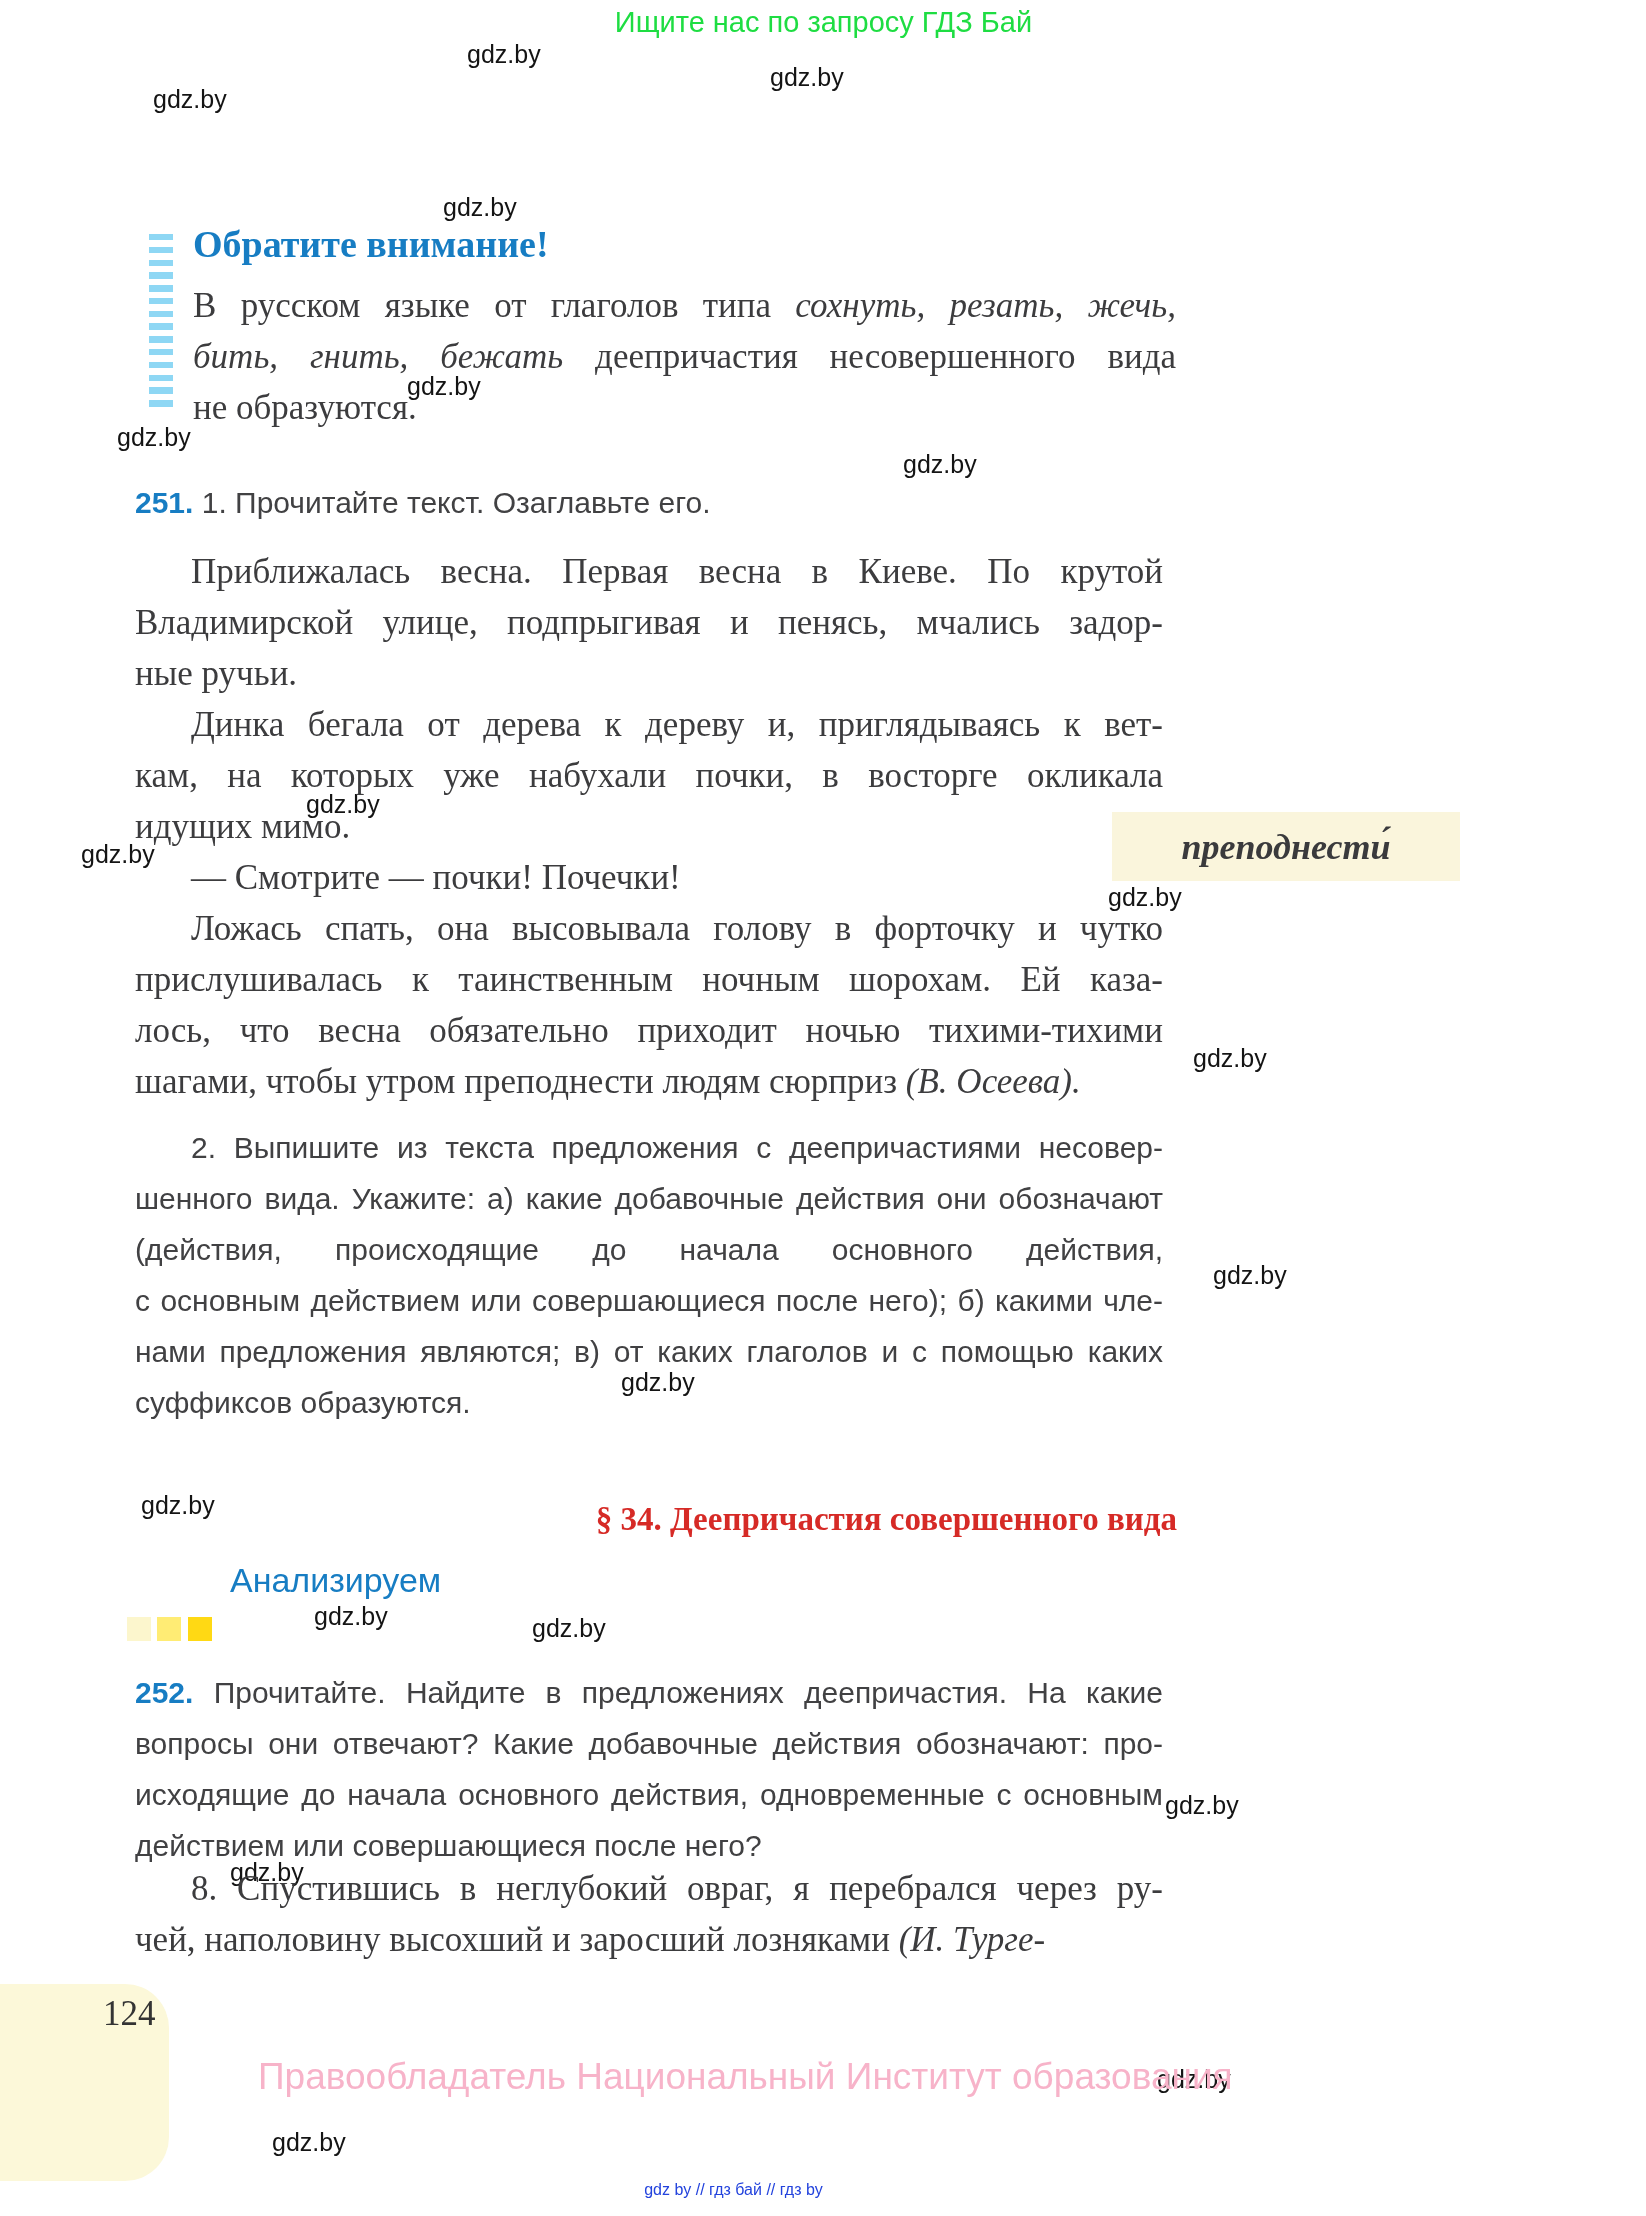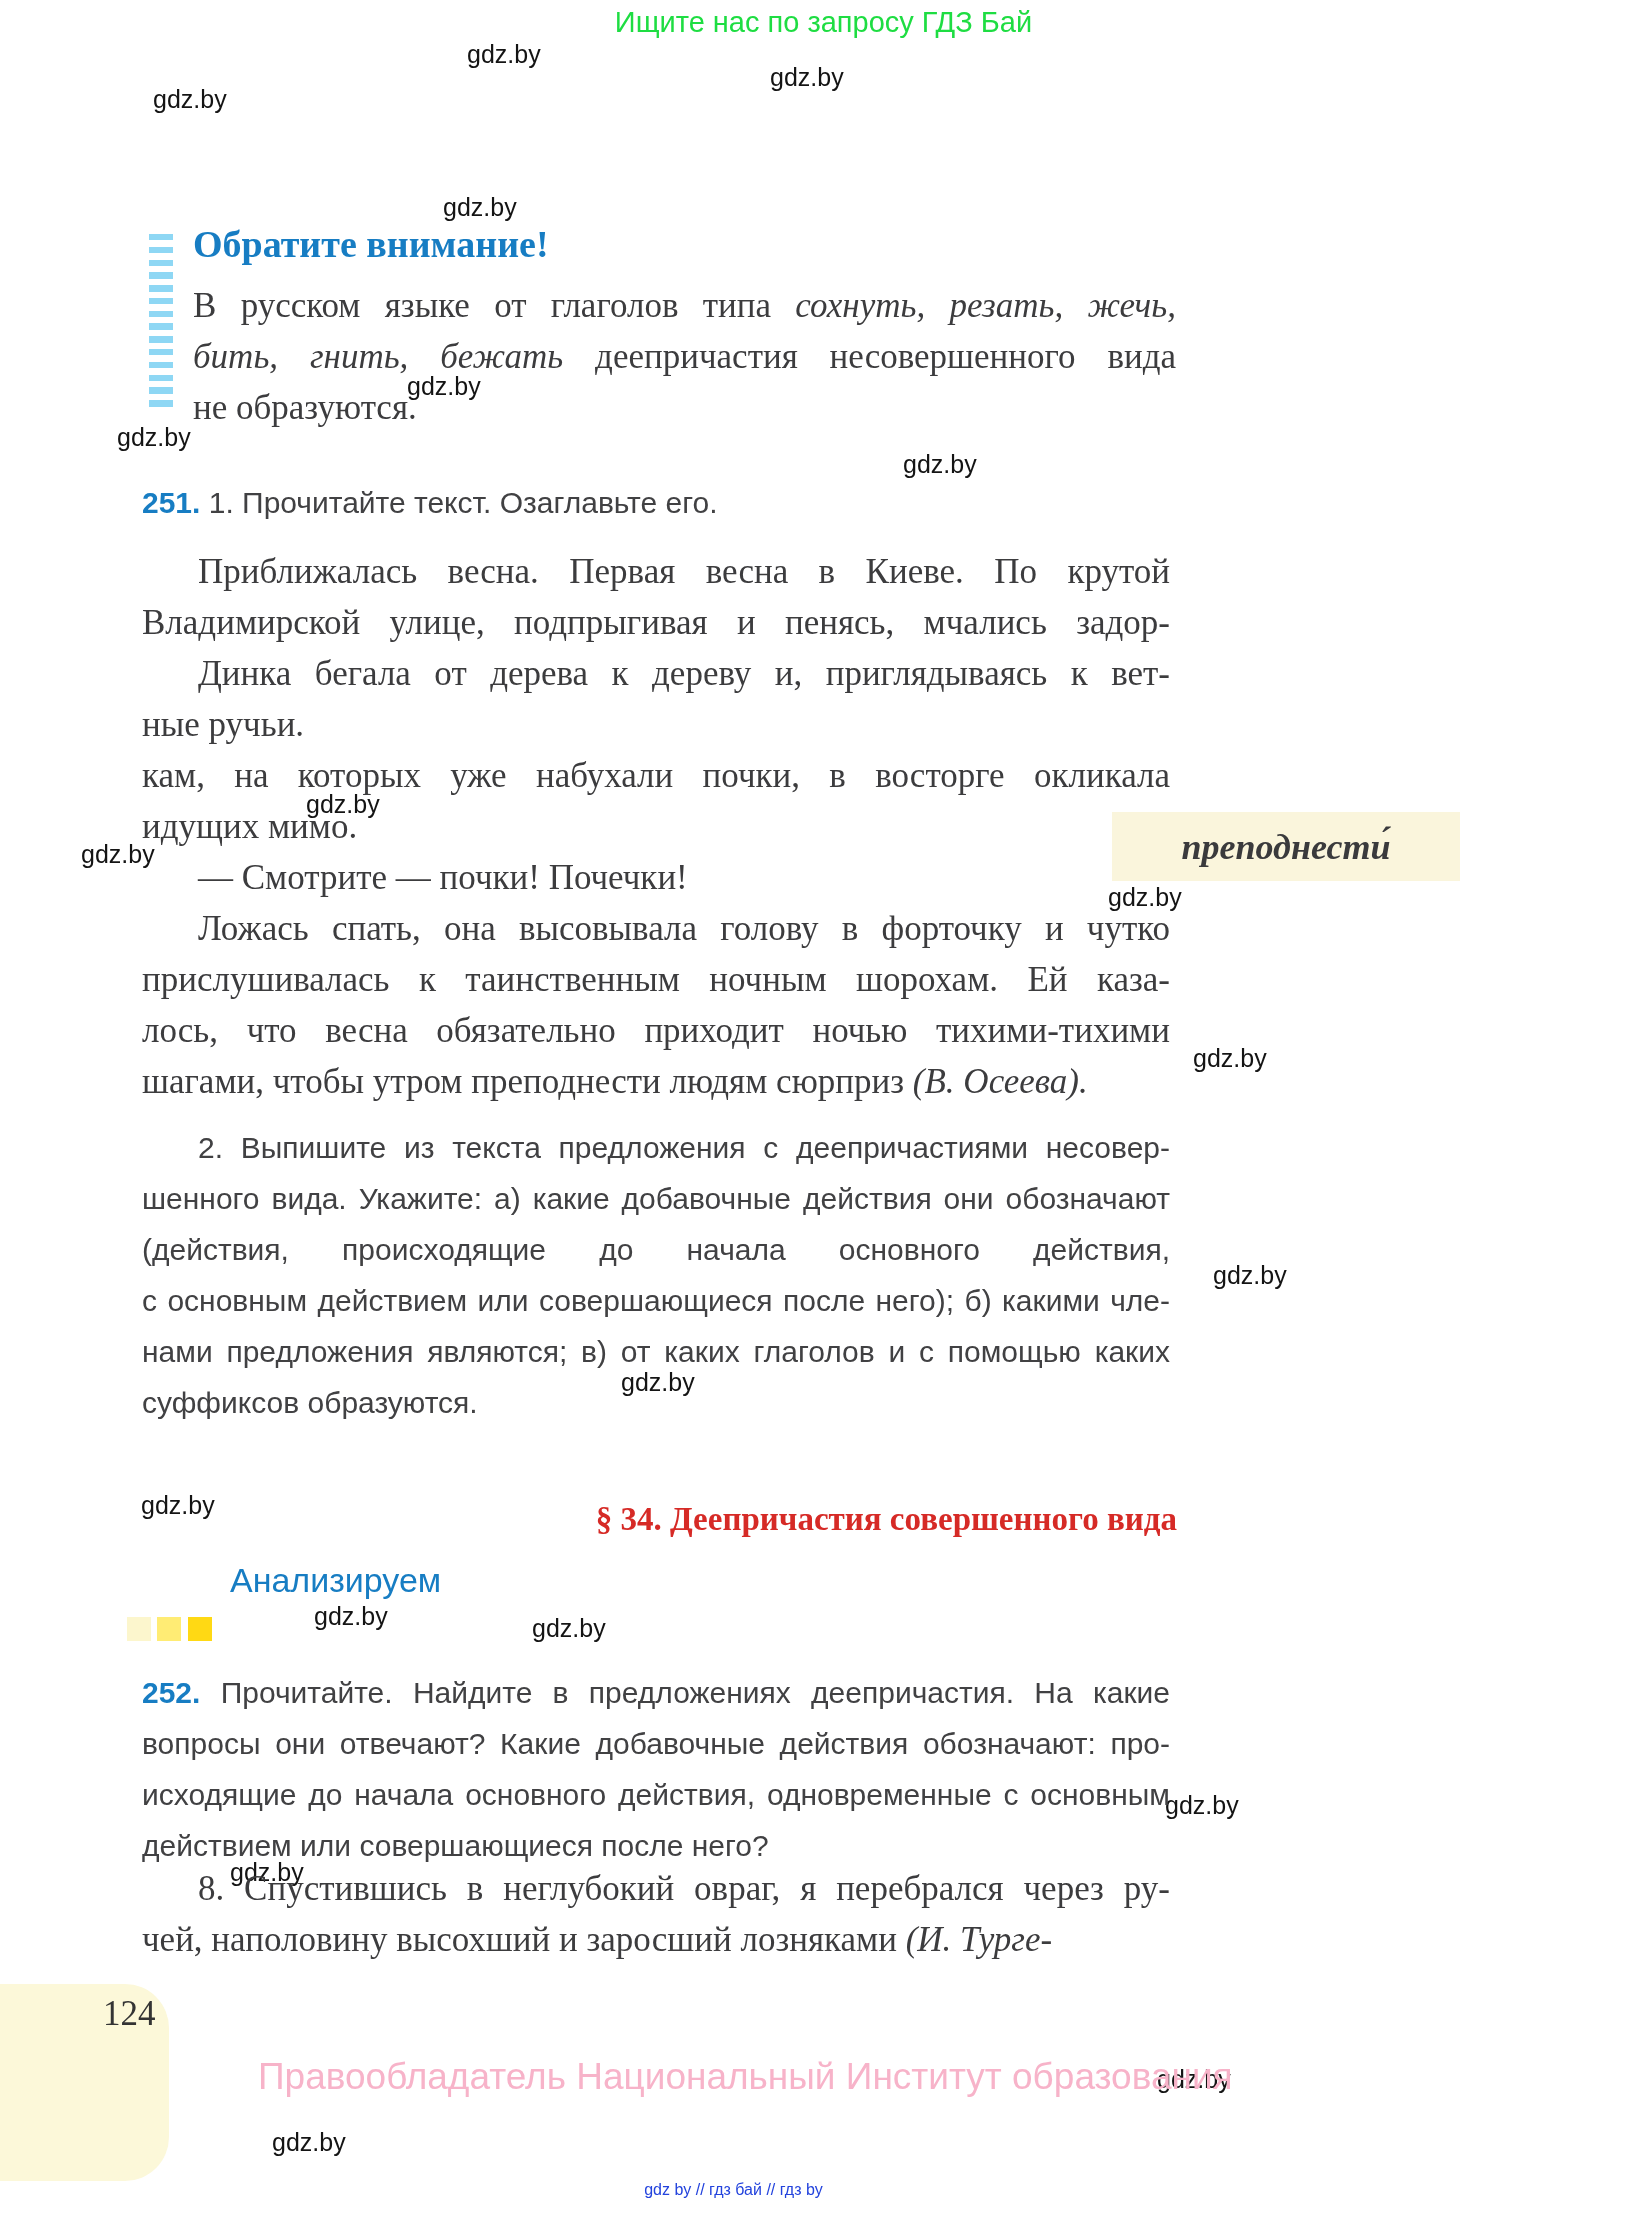--- a/index.html
+++ b/index.html
@@ -11,21 +11,21 @@
           font-family:"Liberation Sans",sans-serif;font-size:29px;
           color:var(--green);}
   
   .wm{position:absolute;font-family:"Liberation Sans",sans-serif;
       font-size:25px;color:#141414;white-space:nowrap;}
   
   #dash-col{left:149px;top:234px;width:24px;}
   .dash{width:24px;height:6.4px;margin-bottom:6.4px;background:var(--dash);}
   #note-title{left:193px;top:222px;font-size:38px;font-weight:bold;
               color:var(--blue);}
-  .textblock{width:1028px;left:142px;}
+  .textblock{width:1028px;left:135px;}
   .narrow{width:983px;left:193px;}
   .line{height:51px;line-height:51px;overflow:hidden;white-space:nowrap;}
   .line.j{text-align:justify;white-space:normal;}
   .line.j::after{content:"";display:inline-block;width:100%;height:0;}
   .line.ind{text-indent:56px;}
   .serif{font-size:35px;color:#3c3c3e;}
   .sans{font-family:"Liberation Sans",sans-serif;font-size:30px;color:#414143;}
   .it{font-style:italic;}
   .num{font-family:"Liberation Sans",sans-serif;font-weight:bold;
        color:var(--blue);}
@@ -109,22 +109,22 @@
     <div class="line j"><span class="it">бить, гнить, бежать</span><span> деепричастия несовершенного вида</span></div>
     <div class="line"><span>не образуются.</span></div>
   </div>
 
 <div class="abs textblock sans" id="ex251-head">
     <div class="line"><span class="num">251.</span><span> 1. Прочитайте текст. Озаглавьте его.</span></div>
   </div>
 <div class="abs textblock serif" id="story">
     <div class="line j ind"><span>Приближалась весна. Первая весна в Киеве. По крутой</span></div>
     <div class="line j"><span>Владимирской улице, подпрыгивая и пенясь, мчались задор-</span></div>
+    <div class="line"><span>ные ручьи.</span></div>
     <div class="line j ind"><span>Динка бегала от дерева к дереву и, приглядываясь к вет-</span></div>
-    <div class="line"><span>ные ручьи.</span></div>
     <div class="line j"><span>кам, на которых уже набухали почки, в восторге окликала</span></div>
     <div class="line"><span>идущих мимо.</span></div>
     <div class="line ind"><span>— Смотрите — почки! Почечки!</span></div>
     <div class="line j ind"><span>Ложась спать, она высовывала голову в форточку и чутко</span></div>
     <div class="line j"><span>прислушивалась к таинственным ночным шорохам. Ей каза-</span></div>
     <div class="line j"><span>лось, что весна обязательно приходит ночью тихими-тихими</span></div>
     <div class="line"><span>шагами, чтобы утром преподнести людям сюрприз </span><span class="it">(В. Осеева).</span></div>
   </div>
 
 <div class="abs" id="vocab-box">

